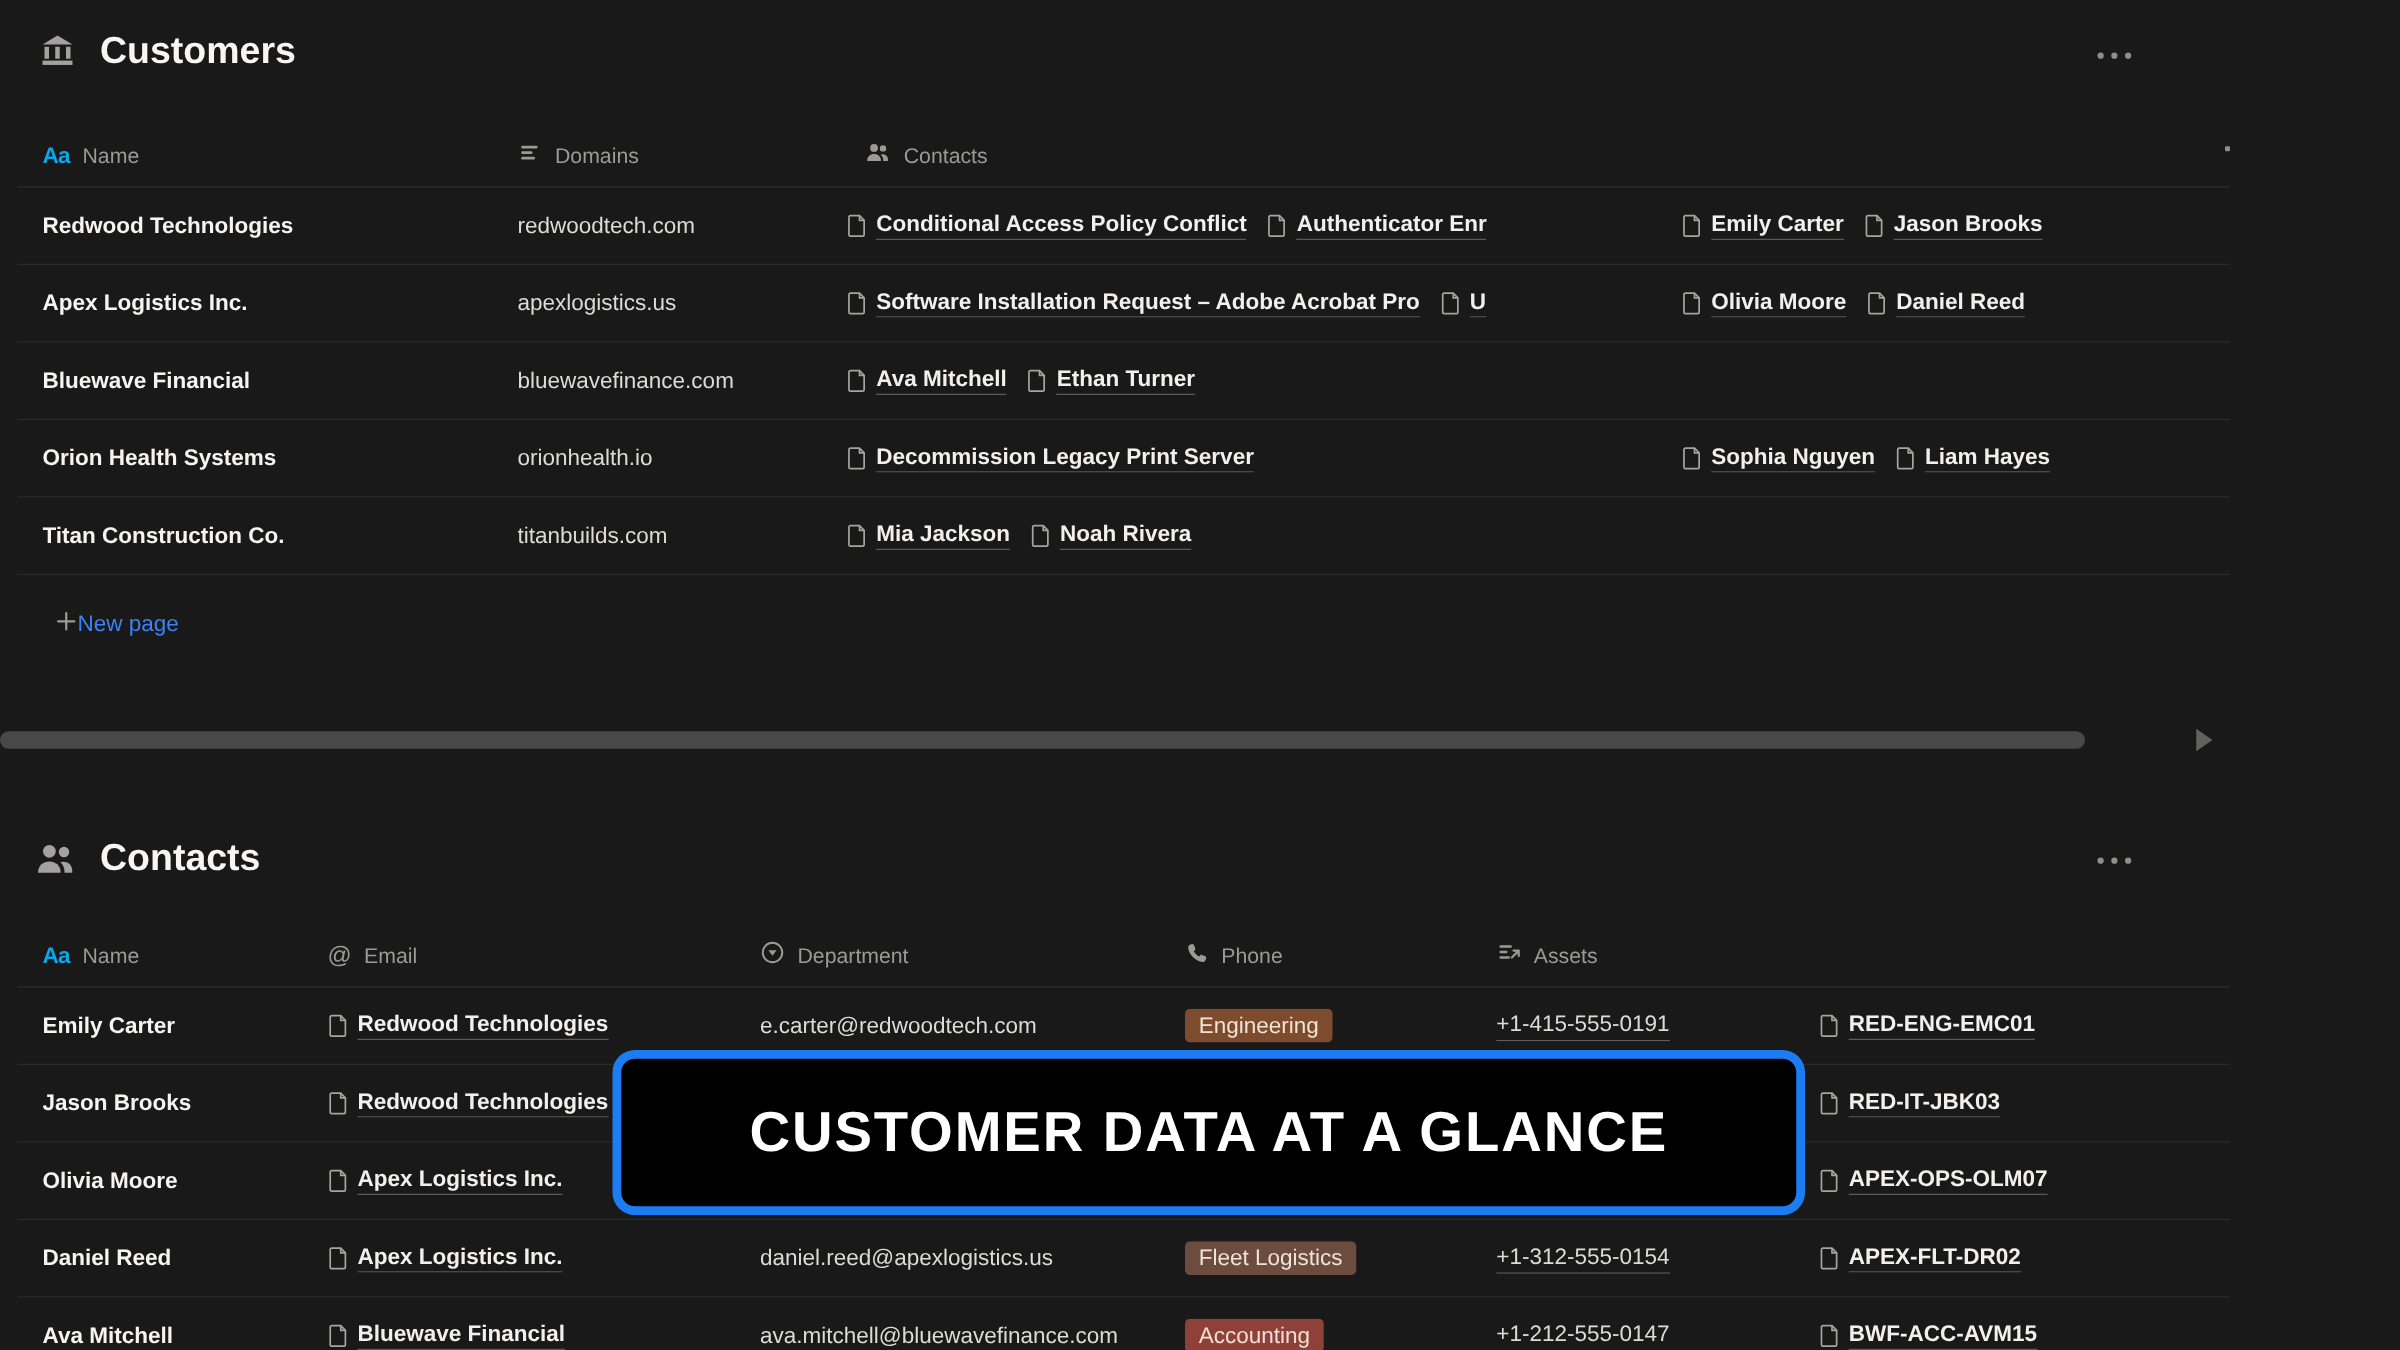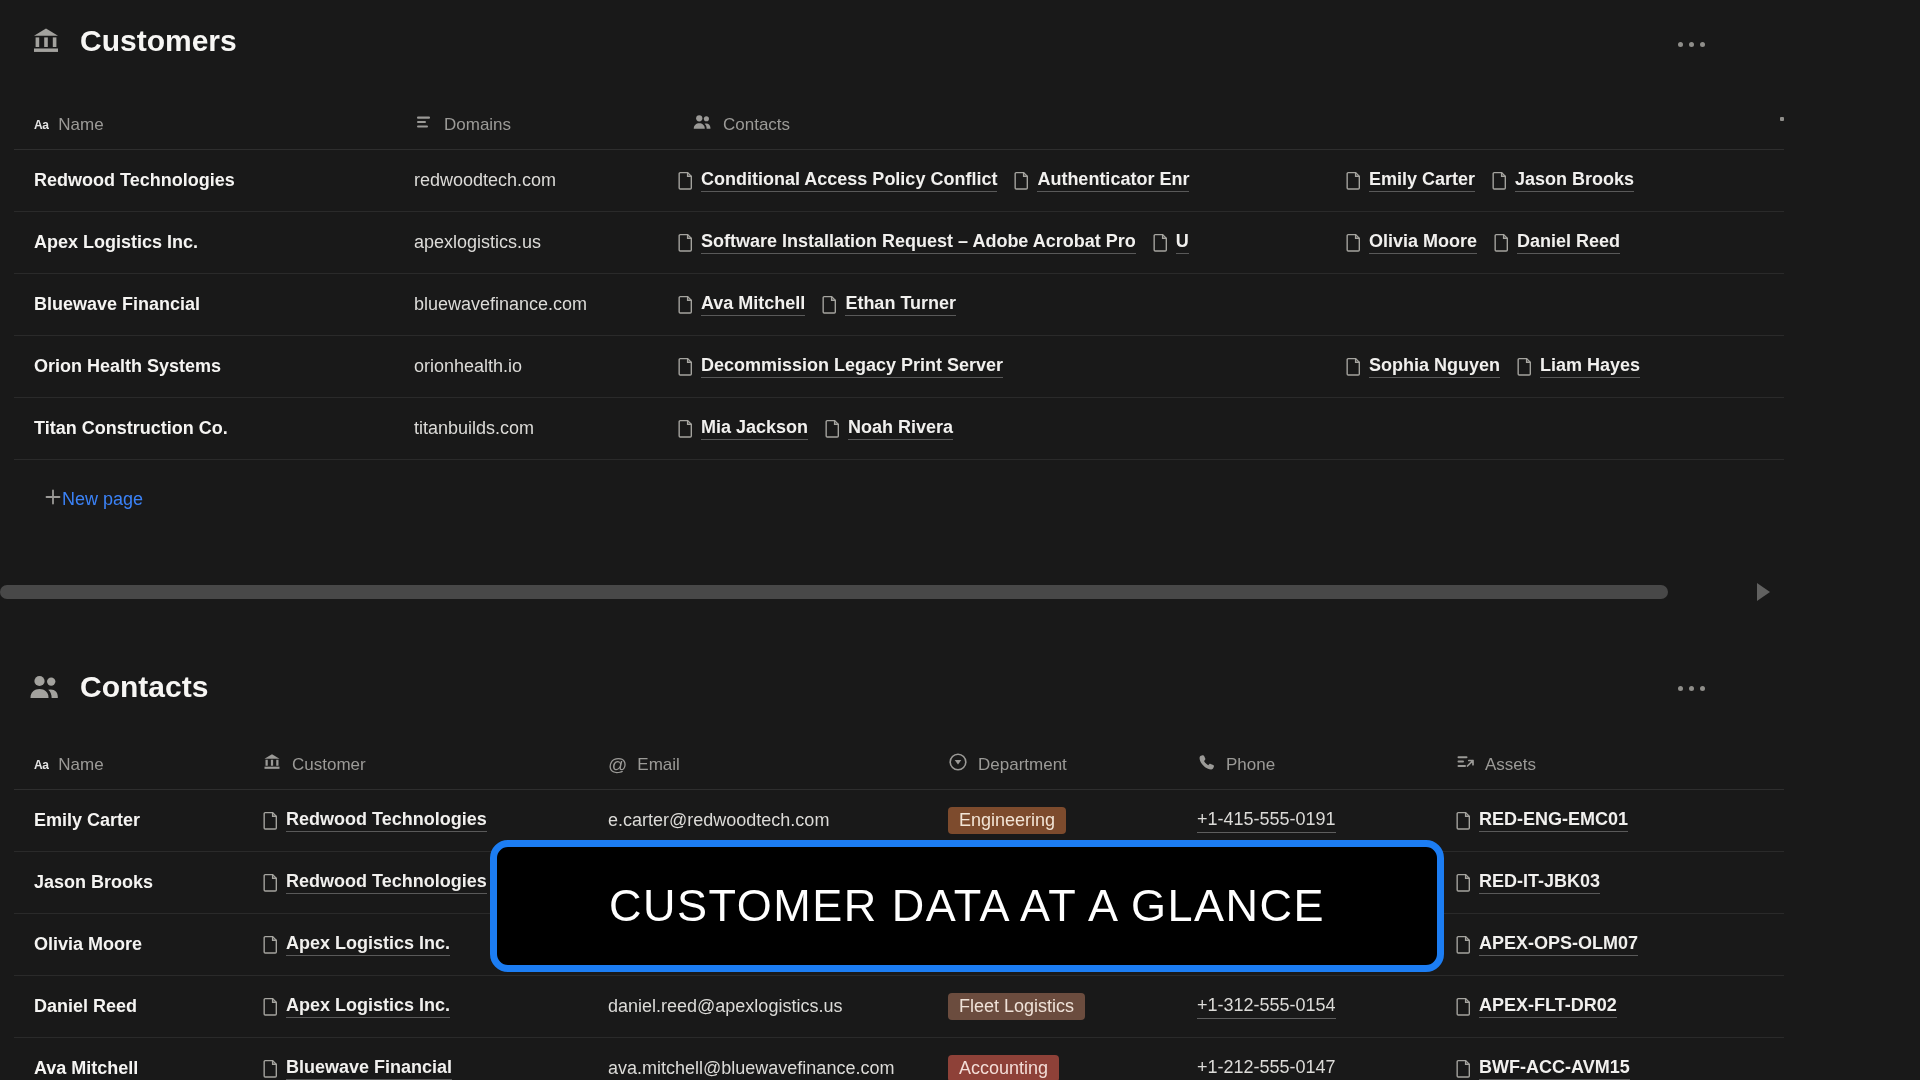--- a/index.html
+++ b/index.html
@@ -14,42 +14,42 @@
   .title-icon{display:flex;align-items:center}
   
   .dots{display:flex;gap:6px;align-items:center;cursor:pointer}
   .dots i{width:5px;height:5px;border-radius:50%;background:#8f8e8a;display:block}
   
   .grid{display:grid;box-sizing:border-box;padding-left:20px;width:1770px}
   .cust-grid{grid-template-columns:380px 263px 668px 439px}
   .cont-grid{grid-template-columns:228px 346px 340px 249px 258px 329px}
   .header-row{height:50px;align-items:center;color:#9b9a97;font-size:17px;border-bottom:1px solid #2e2e2e}
   .hcell{display:flex;align-items:center;gap:10px;overflow:hidden;white-space:nowrap}
-  .hdr-aa{font-size:12px;font-weight:bold;color:#e5e5e5;letter-spacing:-.5px}
+  .hdr-aa{font-size:18px;font-weight:bold;color:#0ea5e9;letter-spacing:-.5px}
   .hdr-at{font-size:19px;color:#9b9a97}
   .data-row{height:62px;align-items:center;font-size:18px;border-bottom:1px solid #2a2a2a}
   .cell{overflow:hidden;white-space:nowrap;padding-right:0;display:flex;align-items:center}
   .bold{font-weight:bold;color:#f5f4f2}
   .plain{color:#dcdbd8}
   .chips{display:flex;gap:16px;align-items:center}
   .chip{display:inline-flex;gap:7px;align-items:center;font-weight:bold;color:#f1f0ee;flex-shrink:0;cursor:pointer}
   .chip-text{border-bottom:1.5px solid rgba(255,255,255,.28);padding-bottom:1px}
   .u{border-bottom:1px solid rgba(255,255,255,.3);padding-bottom:2px}
   .badge{display:inline-block;padding:3px 11px;border-radius:4px;font-size:18px;white-space:nowrap}
   .newpage{display:flex;align-items:center;color:#3b82f6;font-size:18px;padding-left:30px;height:50px;cursor:pointer}
   
   .hscroll{left:0;top:585px;width:1668px;height:14px;border-radius:7px;background:#484848}
   .scroll-arrow{width:0;height:0;border-top:9px solid transparent;border-bottom:9px solid transparent;border-left:13px solid #616160}
   
   .banner{
     left:490px;top:840px;width:954px;height:132px;box-sizing:border-box;
     background:#000;border:7px solid #1c7df3;border-radius:18px;
     display:flex;align-items:center;justify-content:center;z-index:50;
   }
-  .banner-text{color:#fff;font-weight:normal;font-size:45px;letter-spacing:1.5px}
+  .banner-text{color:#fff;font-weight:bold;font-size:45px;letter-spacing:1.5px}
   .trunc-dot{width:4px;height:4px;background:#8f8e8a;border-radius:1px}
   svg{flex-shrink:0}
 </style>
 </head>
 <body>
 
 <div class="abs section-title" style="left:30px;top:24px">
   <span class="title-icon">
     <svg width="32" height="32" viewBox="0 0 24 24" fill="#a3a29e">
         <path d="M12 2.6 21 8H3Z"></path>
@@ -268,30 +268,20 @@
     <i></i>
     <i></i>
   </div>
 
 <div class="abs grid cont-grid header-row" style="left:14px;top:740px">
   <div class="hcell">
     <span class="hdr-aa">Aa</span>
     <span>Name</span>
   </div>
   <div class="hcell">
-    <span><svg width="20" height="20" viewBox="0 0 24 24" fill="#9b9a97">
-          <path d="M12 2.6 21 8H3Z"></path>
-          <rect x="4.2" y="9.3" width="2.7" height="7.2"></rect>
-          <rect x="10.65" y="9.3" width="2.7" height="7.2"></rect>
-          <rect x="17.1" y="9.3" width="2.7" height="7.2"></rect>
-          <rect x="3" y="17.6" width="18" height="2.6"></rect>
-        </svg></span>
-    <span>Customer</span>
-  </div>
-  <div class="hcell">
     <span class="hdr-at">@</span>
     <span>Email</span>
   </div>
   <div class="hcell">
     <span><svg width="20" height="20" viewBox="0 0 20 20">
           <circle cx="10" cy="10" r="7.8" fill="none" stroke="#9b9a97" stroke-width="1.6"></circle>
           <path d="M6.7 8.1h6.6L10 12.5z" fill="#9b9a97"></path>
         </svg></span>
     <span>Department</span>
   </div>

